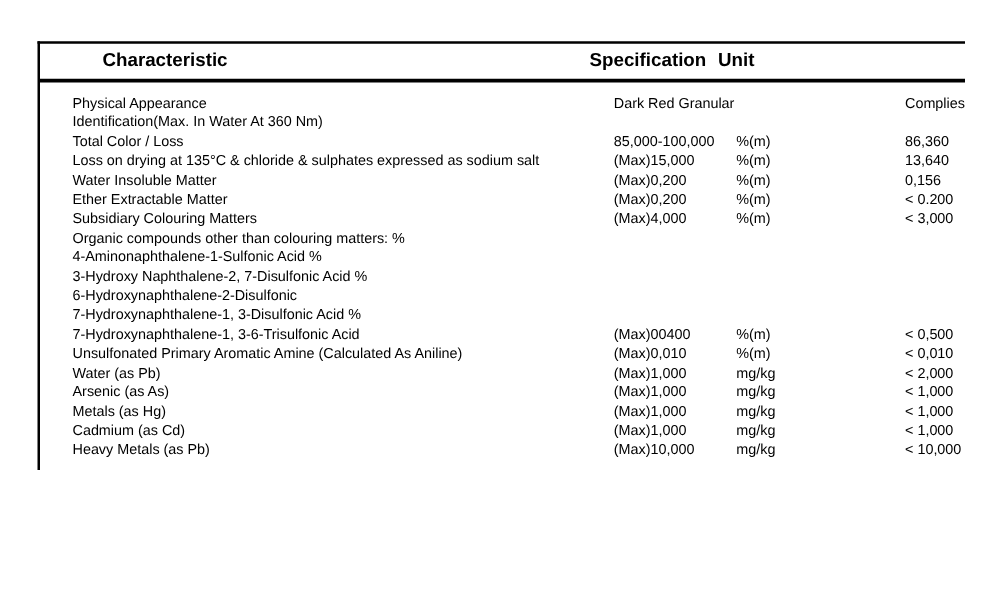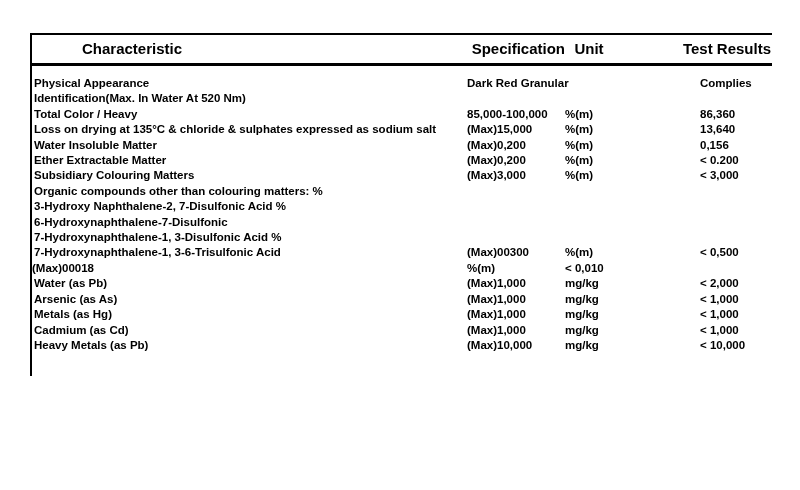--- a/index.html
+++ b/index.html
@@ -47,56 +47,56 @@
   .h-testresults    { right: 1px;  text-align: right; }
 
   .body-rows {
     padding-top: 10px;
   }
   .row {
     display: grid;
     grid-template-columns: 435px 98px 135px 1fr;
     line-height: 15.4px;
     font-size: 11.5px;
-    font-weight: bold;
+    font-weight: normal;
     white-space: nowrap;
+    margin-left: 24px;
   }
   .row .c1 { padding-left: 2px; overflow: visible; }
   .row .c2, .row .c3, .row .c4 { overflow: visible; }
 </style>
 </head>
 <body>
 
 <div class="page">
   <div class="spec-table">
 
     <div class="header-row">
       <div class="hcell h-characteristic">Characteristic</div>
       <div class="hcell h-specification">Specification</div>
       <div class="hcell h-unit">Unit</div>
-      <div class="hcell h-testresults">Test Results</div>
     </div>
 
     <div class="body-rows">
   <div class="row">
     <div class="c1">Physical Appearance</div>
     <div class="c2">Dark Red Granular</div>
     <div class="c3"></div>
     <div class="c4">Complies</div>
   </div>
 
   <div class="row">
-    <div class="c1">Identification(Max. In Water At 520 Nm)</div>
-    <div class="c2"></div>
-    <div class="c3"></div>
-    <div class="c4"></div>
-  </div>
-
-  <div class="row">
-    <div class="c1">Total Color / Heavy</div>
+    <div class="c1">Identification(Max. In Water At 360 Nm)</div>
+    <div class="c2"></div>
+    <div class="c3"></div>
+    <div class="c4"></div>
+  </div>
+
+  <div class="row">
+    <div class="c1">Total Color / Loss</div>
     <div class="c2">85,000-100,000</div>
     <div class="c3">%(m)</div>
     <div class="c4">86,360</div>
   </div>
 
   <div class="row">
     <div class="c1">Loss on drying at 135°C &amp; chloride &amp; sulphates expressed as sodium salt</div>
     <div class="c2">(Max)15,000</div>
     <div class="c3">%(m)</div>
     <div class="c4">13,640</div>
@@ -111,63 +111,70 @@
 
   <div class="row">
     <div class="c1">Ether Extractable Matter</div>
     <div class="c2">(Max)0,200</div>
     <div class="c3">%(m)</div>
     <div class="c4">&lt; 0.200</div>
   </div>
 
   <div class="row">
     <div class="c1">Subsidiary Colouring Matters</div>
-    <div class="c2">(Max)3,000</div>
+    <div class="c2">(Max)4,000</div>
     <div class="c3">%(m)</div>
     <div class="c4">&lt; 3,000</div>
   </div>
 
   <div class="row">
     <div class="c1">Organic compounds other than colouring matters: %</div>
     <div class="c2"></div>
     <div class="c3"></div>
     <div class="c4"></div>
   </div>
 
+  <div class="row">
+    <div class="c1">4-Aminonaphthalene-1-Sulfonic Acid %</div>
+    <div class="c2"></div>
+    <div class="c3"></div>
+    <div class="c4"></div>
+  </div>
 
   <div class="row">
     <div class="c1">3-Hydroxy Naphthalene-2, 7-Disulfonic Acid %</div>
     <div class="c2"></div>
     <div class="c3"></div>
     <div class="c4"></div>
   </div>
 
   <div class="row">
-    <div class="c1">6-Hydroxynaphthalene-7-Disulfonic</div>
+    <div class="c1">6-Hydroxynaphthalene-2-Disulfonic</div>
     <div class="c2"></div>
     <div class="c3"></div>
     <div class="c4"></div>
   </div>
 
   <div class="row">
     <div class="c1">7-Hydroxynaphthalene-1, 3-Disulfonic Acid %</div>
     <div class="c2"></div>
     <div class="c3"></div>
     <div class="c4"></div>
   </div>
 
   <div class="row">
     <div class="c1">7-Hydroxynaphthalene-1, 3-6-Trisulfonic Acid</div>
-    <div class="c2">(Max)00300</div>
+    <div class="c2">(Max)00400</div>
     <div class="c3">%(m)</div>
     <div class="c4">&lt; 0,500</div>
   </div>
 
   <div class="row">
-    <div class="c2">(Max)00018</div>
+    <div class="c1">Unsulfonated Primary Aromatic Amine (Calculated As Aniline)</div>
+    <div class="c2">(Max)0,010</div>
     <div class="c3">%(m)</div>
     <div class="c4">&lt; 0,010</div>
   </div>
 
   <div class="row">
     <div class="c1">Water (as Pb)</div>
     <div class="c2">(Max)1,000</div>
     <div class="c3">mg/kg</div>
     <div class="c4">&lt; 2,000</div>
   </div>

